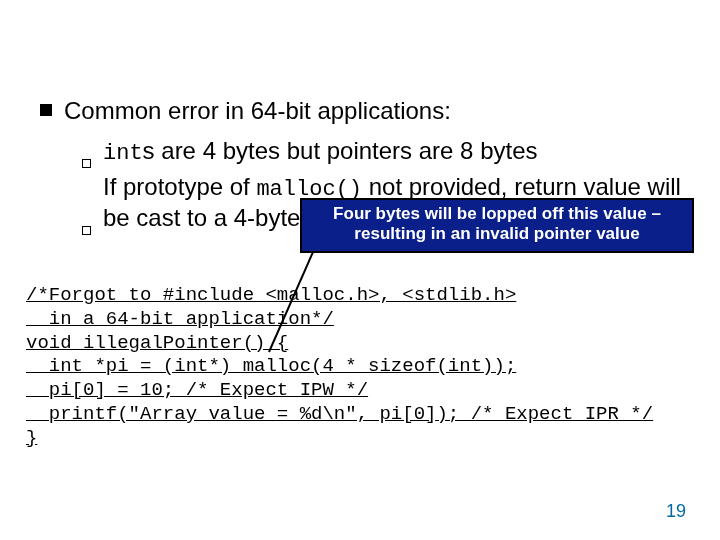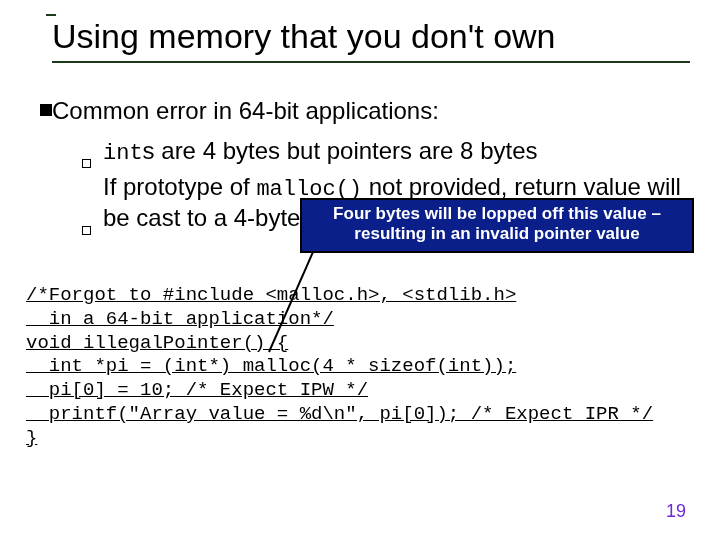--- a/index.html
+++ b/index.html
@@ -43,20 +43,21 @@
   }
   .content {
     position: absolute;
     left: 40px;
     top: 96px;
     right: 30px;
   }
   .b1 {
     display: flex;
     align-items: flex-start;
+    gap: 12px;
   }
   .sq-outer {
     width: 12px;
     height: 12px;
     background: #000;
     margin-top: 8px;
     flex: none;
   }
   .b1-text {
     font-size: 24px;
@@ -121,32 +122,28 @@
     font-size: 19px;
     line-height: 1.25;
     white-space: pre;
     text-decoration: underline;
   }
   .page-num {
     position: absolute;
     right: 34px;
     bottom: 18px;
     font-size: 18px;
-    color: #6d28d9;
+    color: #0369a1;
   }
 </style>
 </head>
 <body>
 
 <div class="slide">
 
-  <div class="title-wrap">
-    <div class="title-tick"></div>
-    <div class="title">Using memory that you don't own</div>
-  </div>
 
   <div class="content">
     <div class="b1">
       <div class="sq-outer"></div>
       <div class="b1-text">Common error in 64-bit applications:</div>
     </div>
 
     <div class="sub">
       <div class="b2">
         <div class="sq-inner"></div>

